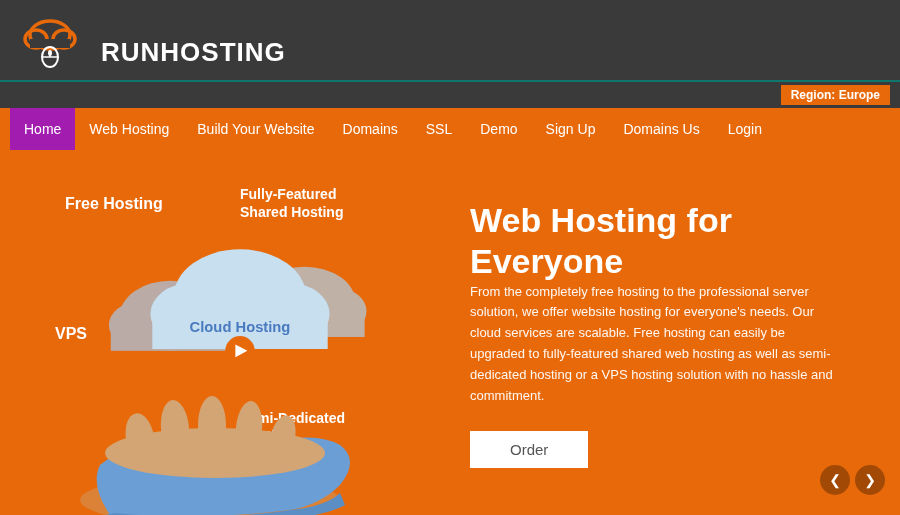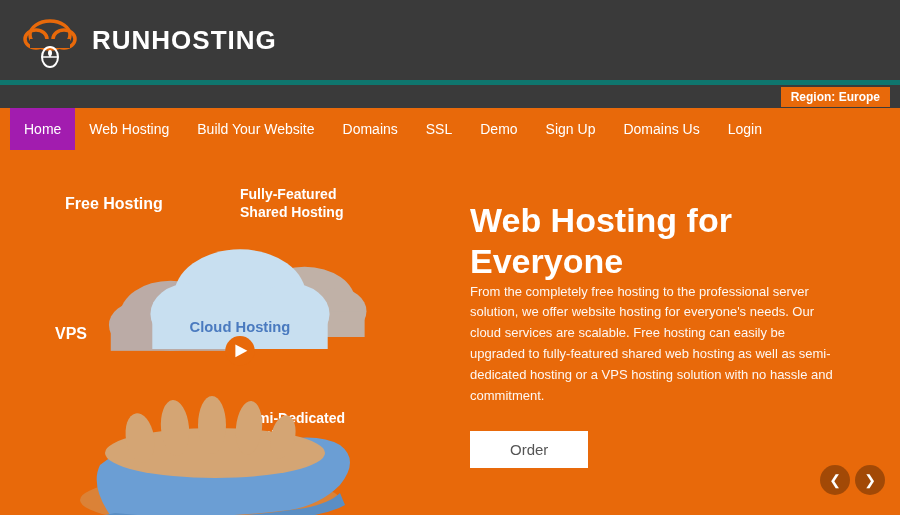--- a/index.html
+++ b/index.html
@@ -8,22 +8,22 @@
     
     #header {
       background: #3a3a3a;
       height: 80px;
       display: flex;
       align-items: center;
       padding: 0 20px;
     }
     #logo-area {
       display: flex;
-      align-items: center;
-      gap: 12px;
+      align-items: flex-end;
+      gap: 21px;
     }
     #logo-icon {
       width: 60px;
       height: 55px;
       position: relative;
     }
     #brand-name {
       color: white;
       font-size: 26px;
       font-weight: bold;
@@ -31,21 +31,21 @@
     }
 
     
     #region-bar {
       background: #3a3a3a;
       height: 28px;
       display: flex;
       justify-content: flex-end;
       align-items: center;
       padding-right: 10px;
-      border-top: 5px solid #0f766e;
+      border-top: 2px solid #0f766e;
     }
     #region-badge {
       background: #e8690a;
       color: white;
       font-size: 12px;
       padding: 3px 10px;
       font-weight: bold;
     }
 
     

